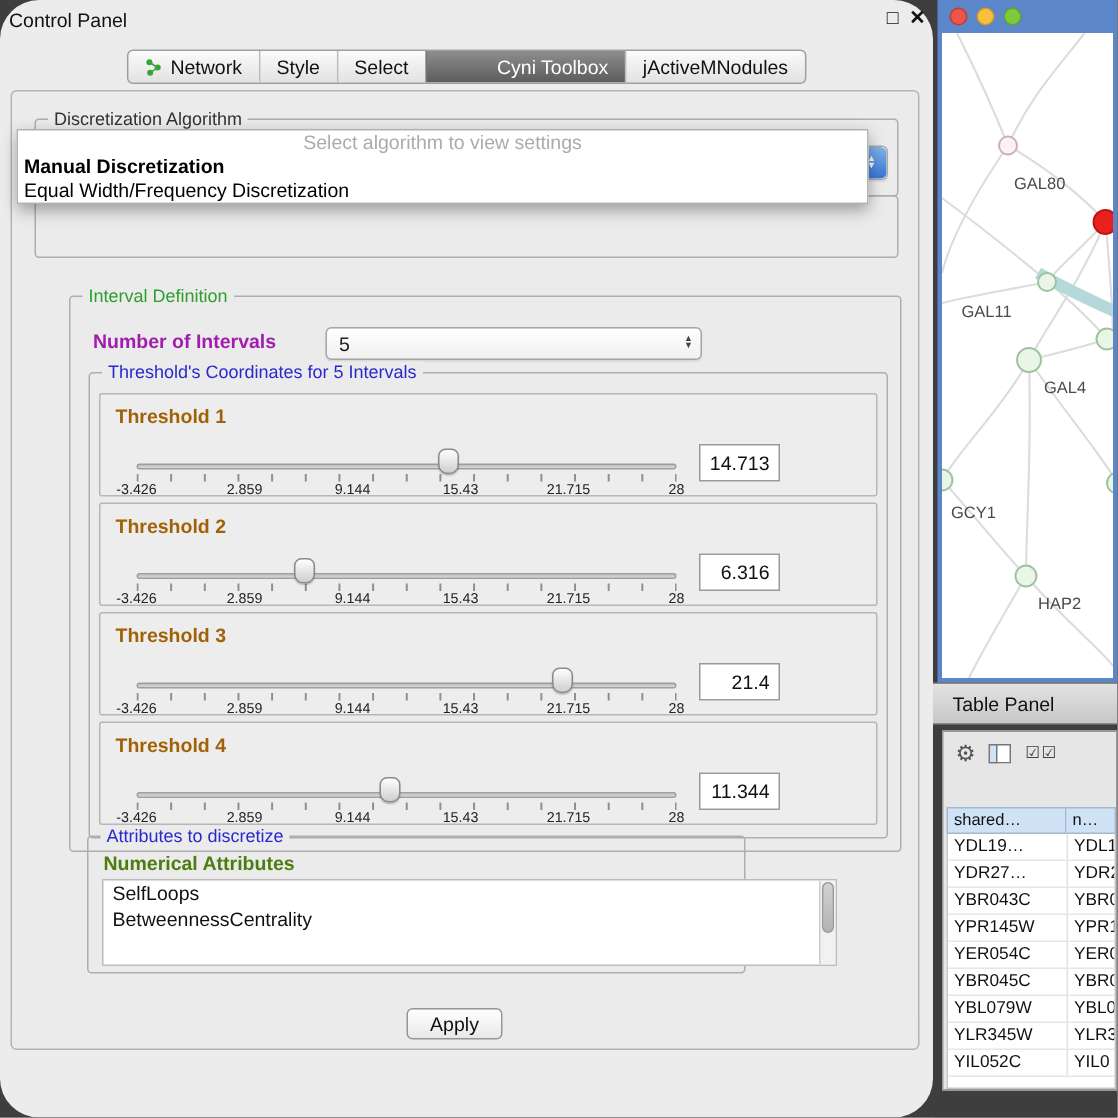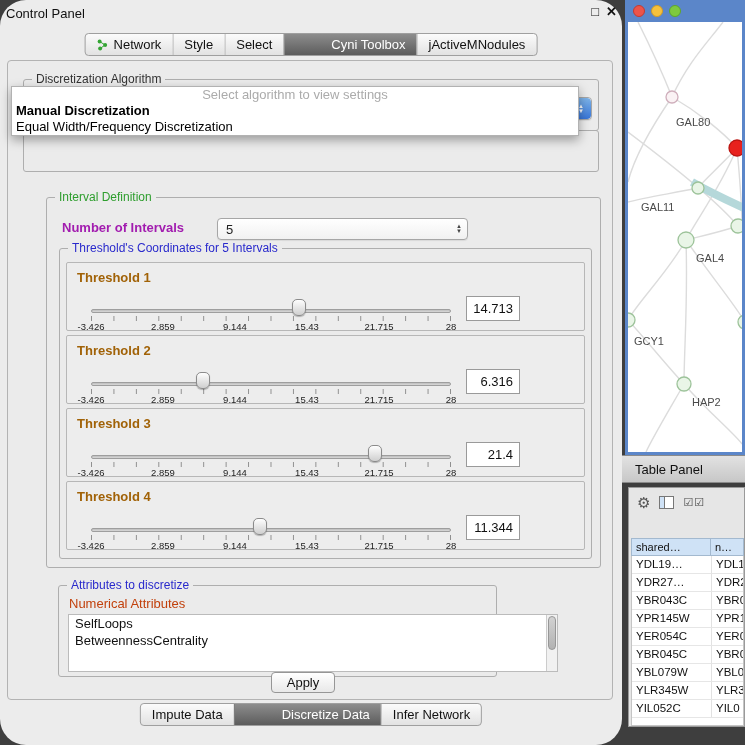--- a/index.html
+++ b/index.html
@@ -71,22 +71,22 @@
     background:linear-gradient(#fefefe,#cfcfcf); border:1px solid #8b8b8b;
     border-radius:5px 5px 6px 6px; box-shadow:0 1px 1px rgba(0,0,0,0.25); z-index:2; }
   .ticks { position:absolute; left:0; right:0; top:53px; height:5px;
     background-image:linear-gradient(to right,#8f8f8f 1px,transparent 1px);
     background-size:6.25% 100%; border-right:1px solid #8f8f8f; }
   .scale { position:absolute; left:0; right:0; top:58px; height:11px; font-size:9.5px; color:#222; }
   .scale span { position:absolute; transform:translateX(-50%); white-space:nowrap; }
   .value-box { position:absolute; right:64px; top:33px; width:54px; height:25px; background:#fff;
     border:1px solid #9a9a9a; font-size:13px; line-height:23px; text-align:right; padding-right:6px; color:#111; }
 
-  #attributes-group { left:50px; top:524px; width:439px; height:92px; }
-  .attr-heading { position:absolute; left:10px; top:10px; font-size:13px; font-weight:normal; color:#c2410c; }
+  #attributes-group { left:50px; top:496px; width:439px; height:92px; }
+  .attr-heading { position:absolute; left:10px; top:10px; font-size:13px; font-weight:bold; color:#4d7c0f; }
   .attr-listbox { position:absolute; left:9px; top:28px; width:490px; height:58px; background:#fff;
     border:1px solid #bbb; overflow:hidden; }
   .attr-item { font-size:13px; color:#111; padding:1px 6px; line-height:15px; white-space:nowrap; }
   .v-scrollbar { position:absolute; right:0; top:0; bottom:0; width:11px; background:#f1f1f1; border-left:1px solid #ccc; }
   .v-thumb { position:absolute; left:1px; right:1px; top:1px; height:34px;
     background:linear-gradient(#d2d2d2,#b2b2b2); border:1px solid #979797; border-radius:4px; }
 
   .apply-btn { position:absolute; left:263px; top:611px; width:64px; height:21px;
     background:linear-gradient(#ffffff,#e8e8e8); border:1px solid #969696; border-radius:4px;
     font-size:13px; color:#111; text-align:center; line-height:19px; }
@@ -284,31 +284,20 @@
             </div>
           <div class="v-scrollbar">
             <div class="v-thumb"></div>
           </div>
         </div>
       </div>
 
       <div class="apply-btn">Apply</div>
     </div>
 
-    <div class="tab-strip" id="bottom-tabs">
-        <div class="tab">
-          <span>Impute Data</span>
-        </div>
-        <div class="tab active">
-          <span>Discretize Data</span>
-        </div>
-        <div class="tab">
-          <span>Infer Network</span>
-        </div>
-      </div>
   </div>
 
   <div class="right-bg"></div>
 
   <div class="network-window">
     <div class="traffic">
       <span class="light-red"></span>
       <span class="light-yellow"></span>
       <span class="light-green"></span>
     </div>

